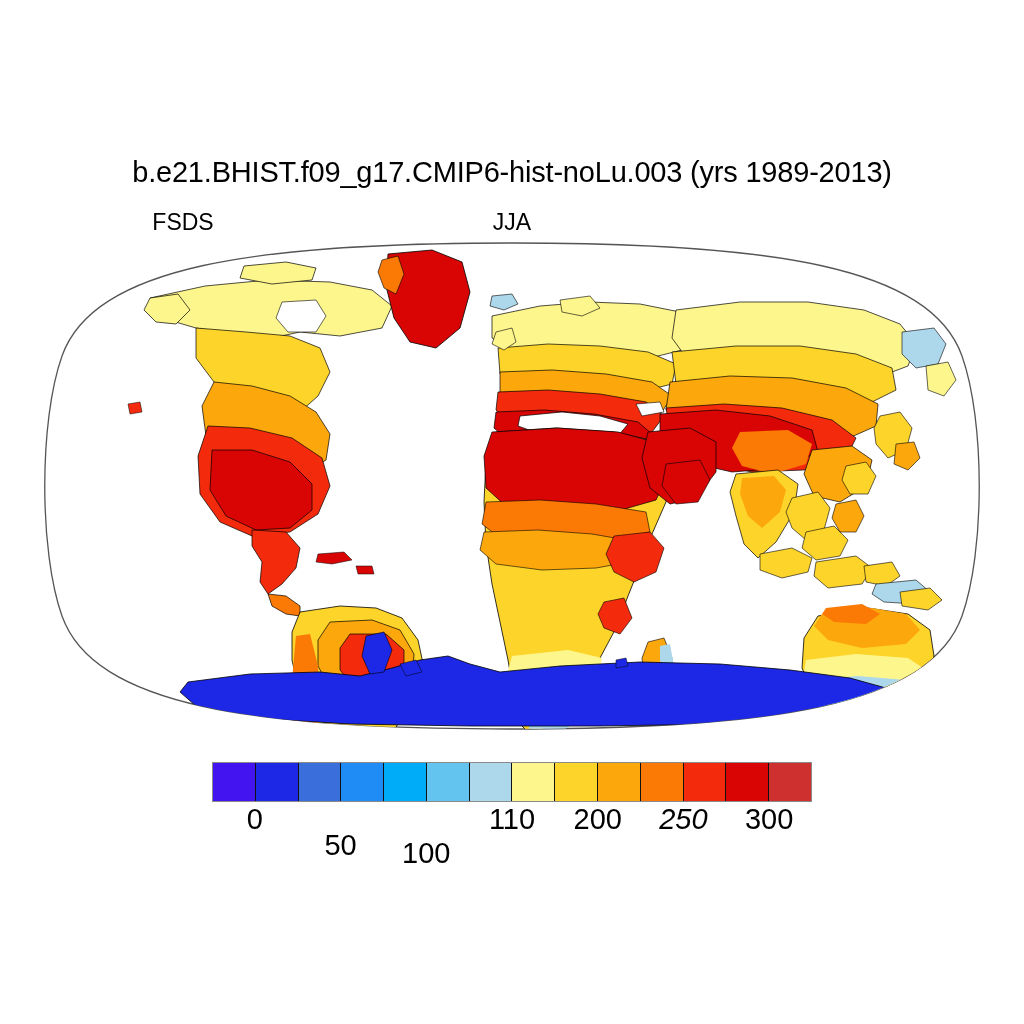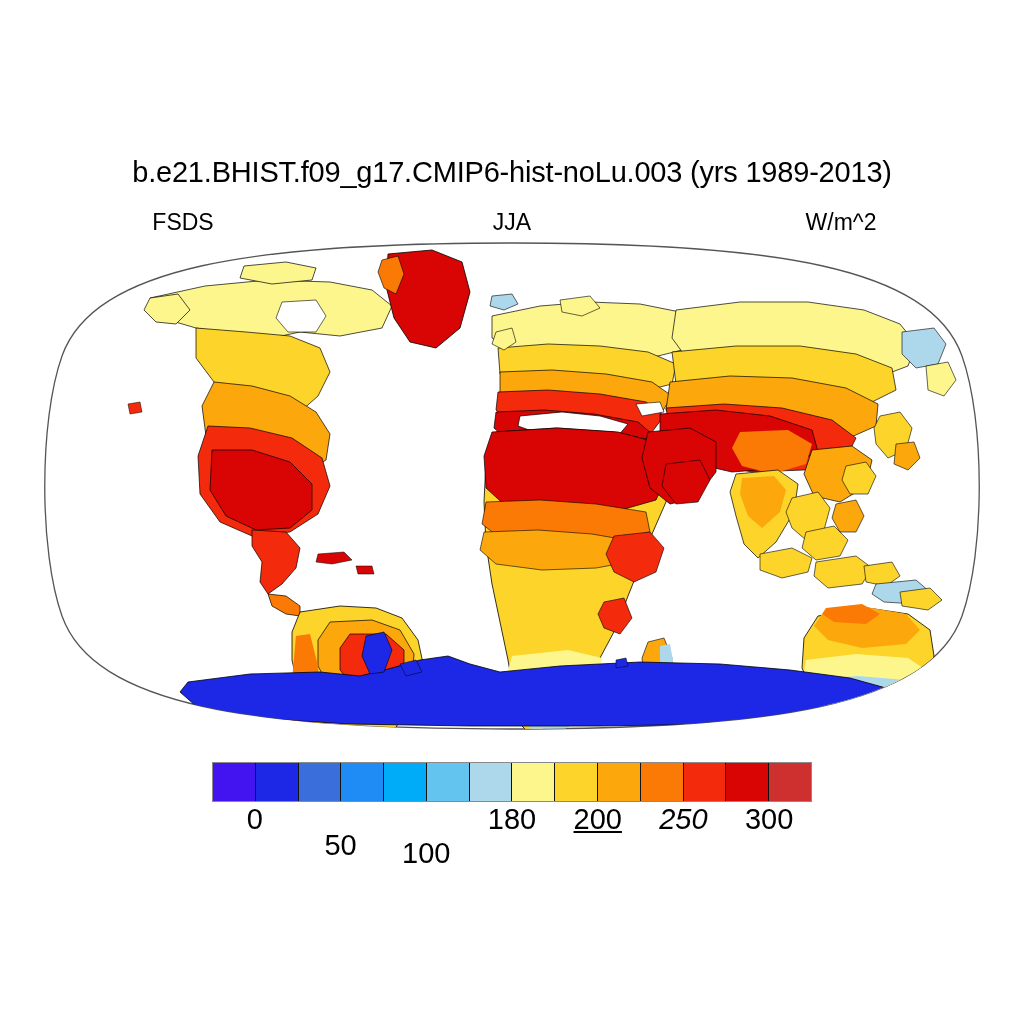--- a/index.html
+++ b/index.html
@@ -29,21 +29,20 @@
 </style>
 </head>
 <body>
 
 <div id="page">
 
   <div class="title">b.e21.BHIST.f09_g17.CMIP6-hist-noLu.003 (yrs 1989-2013)</div>
 
   <div class="sub sub-mid">JJA</div>
   <div class="sub sub-left">FSDS</div>
-  <div class="sub sub-right">W/m^2</div>
 
   <div id="mapwrap">
     <svg id="mapsvg" viewBox="0 0 1024 500" preserveAspectRatio="none">
       <defs>
         <clipPath id="globeclip">
           <path d="M 512 7
                    C 770 7 930 30 962 120
                    C 985 185 985 315 962 380
                    C 930 470 770 493 512 493
                    C 254 493 94 470 62 380
@@ -285,19 +284,19 @@
       <div class="sw" style="background: rgb(252, 168, 13);"></div>
       <div class="sw" style="background: rgb(251, 122, 5);"></div>
       <div class="sw" style="background: rgb(244, 42, 12);"></div>
       <div class="sw" style="background: rgb(217, 5, 5);"></div>
       <div class="sw" style="background: rgb(206, 48, 48);"></div>
     </div>
   <div id="cbticks">
       <div class="tick" style="left: 7.14286%;">0</div>
       <div class="tick" style="left: 21.4286%; margin-top: 26px;">50</div>
       <div class="tick" style="left: 35.7143%; margin-top: 34px;">100</div>
-      <div class="tick" style="left: 50%;">180</div>
-      <div class="tick" style="left: 64.2857%; text-decoration: underline;">200</div>
+      <div class="tick" style="left: 50%;">110</div>
+      <div class="tick" style="left: 64.2857%;">200</div>
       <div class="tick" style="left: 78.5714%; font-style: italic;">250</div>
       <div class="tick" style="left: 92.8571%; text-align: center;">300</div>
     </div>
 
 </div>
 
 </body></html>

